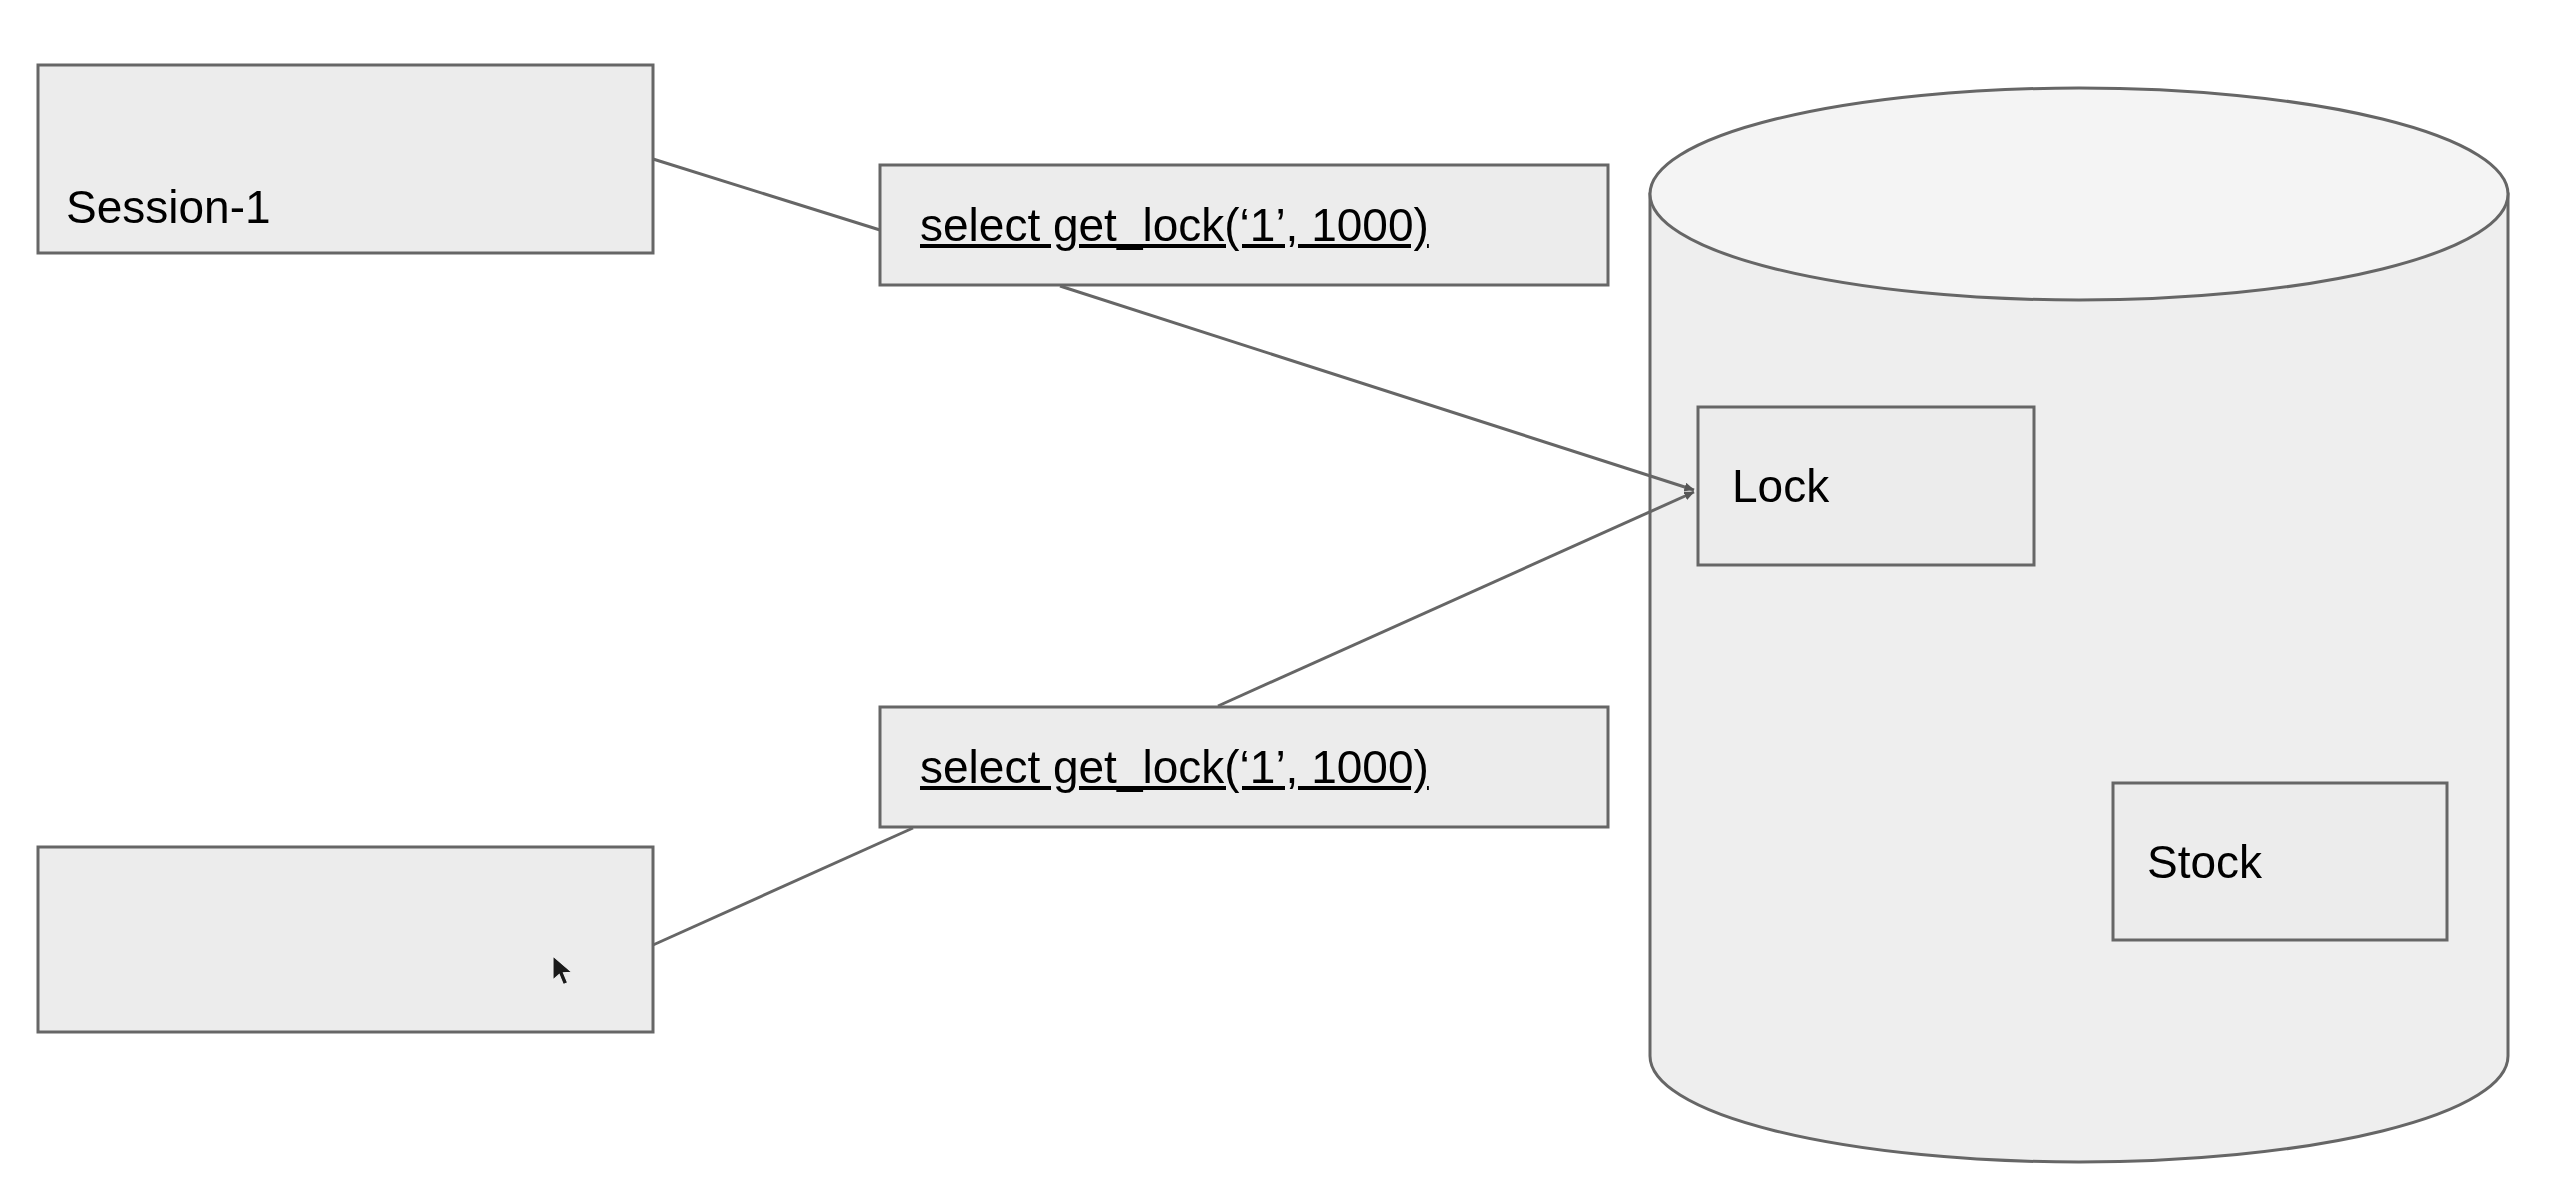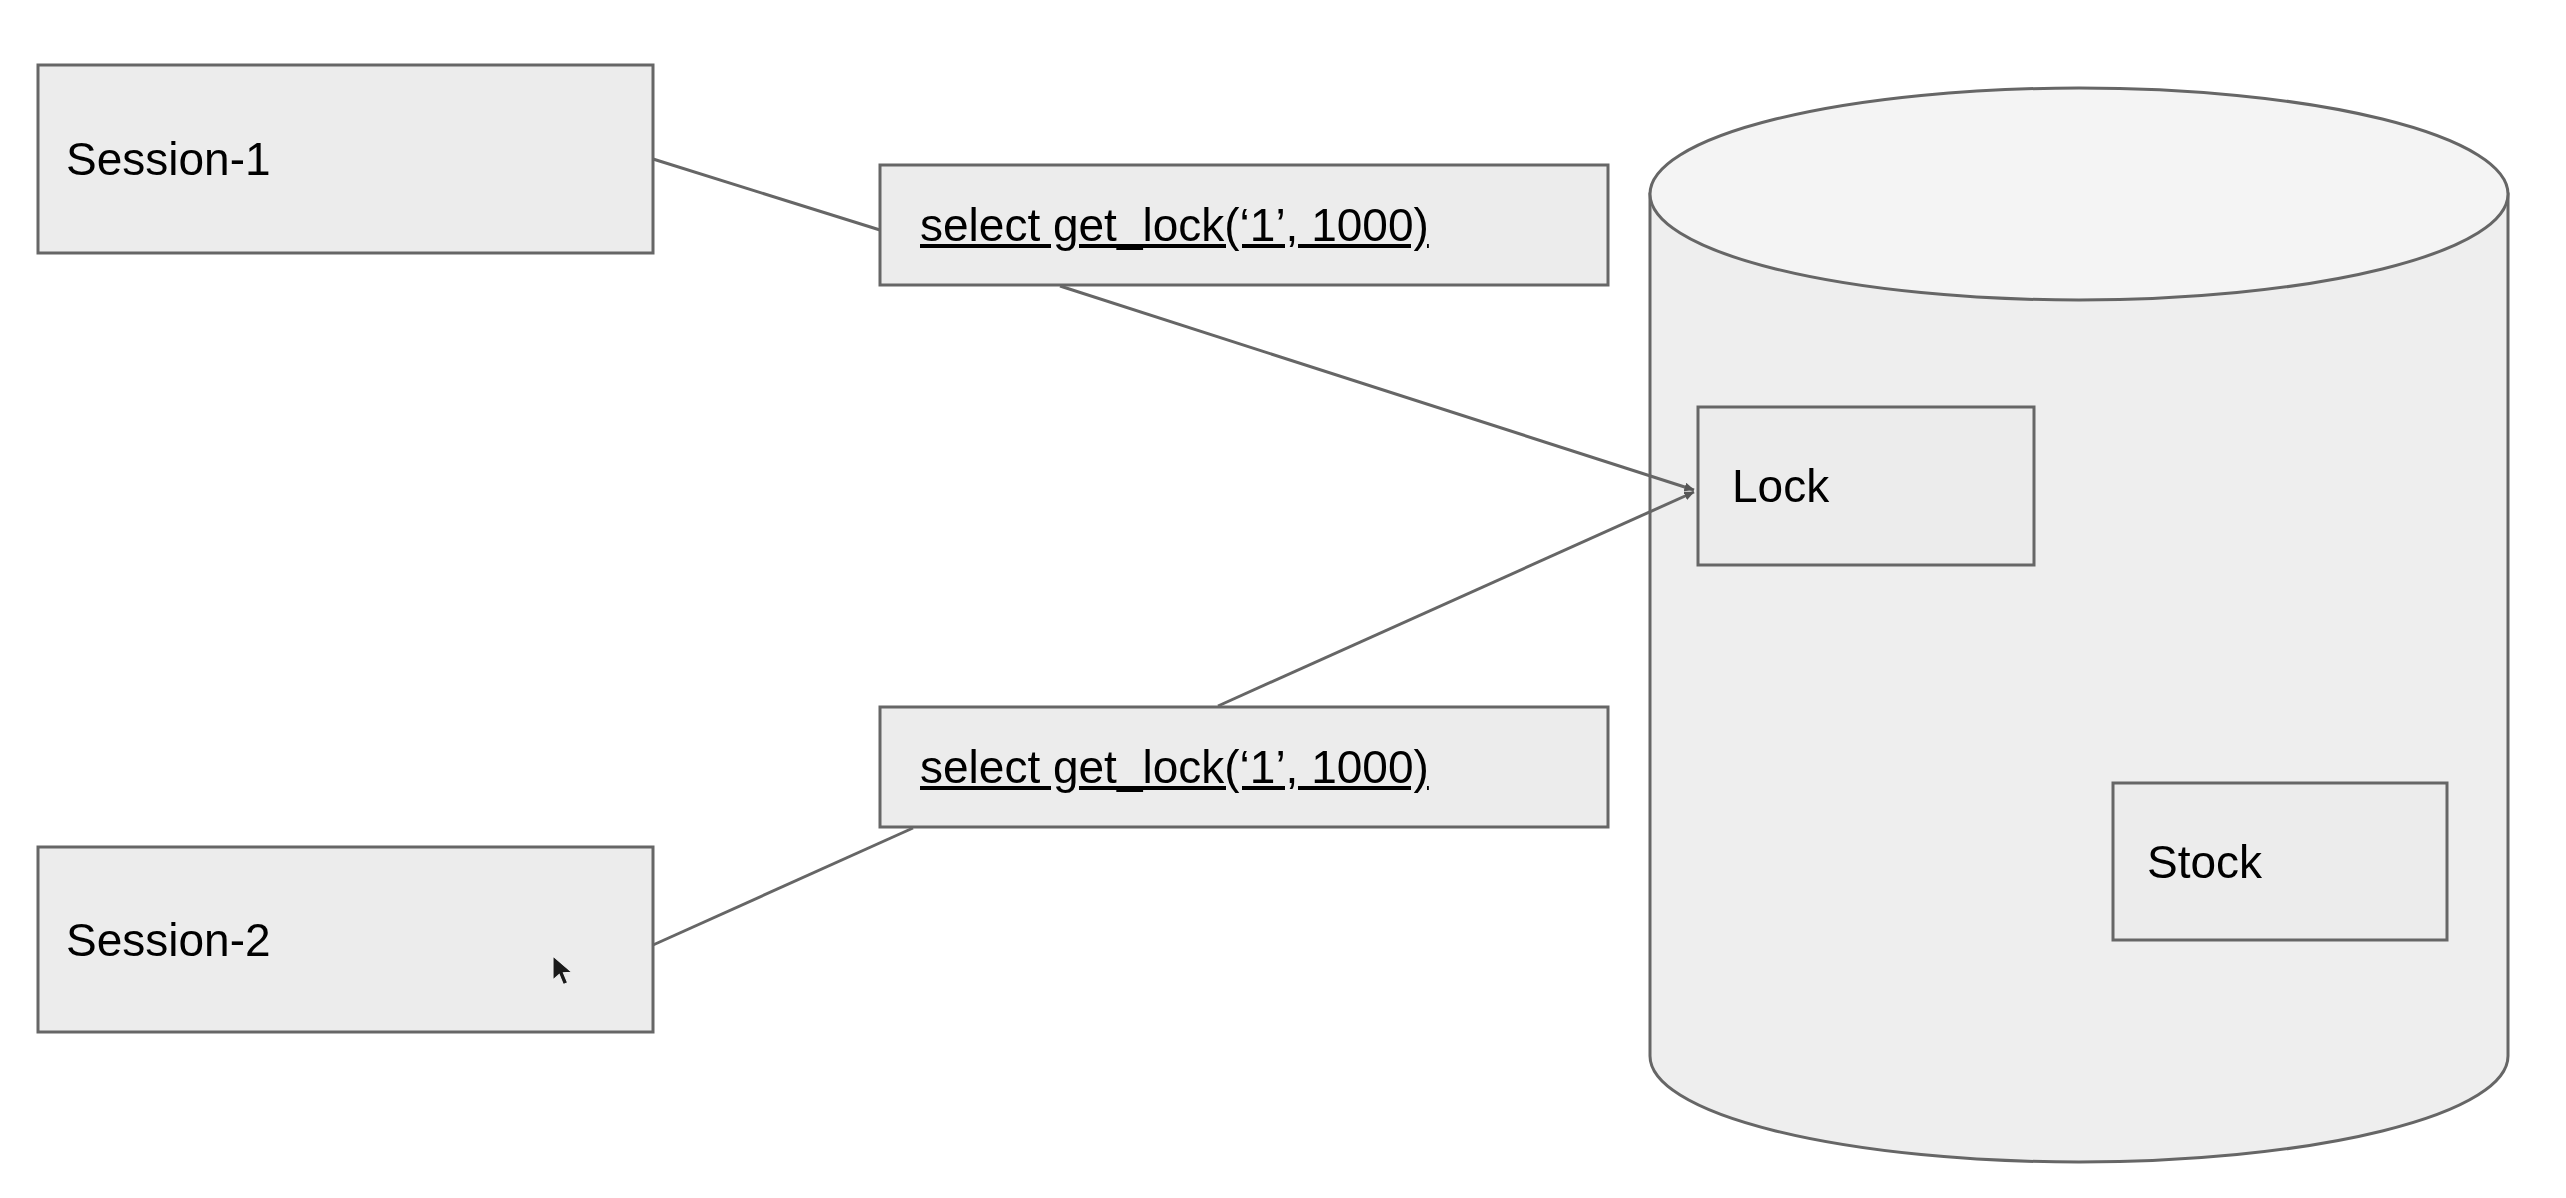--- a/index.html
+++ b/index.html
@@ -31,20 +31,21 @@
     align-items: center;
     justify-content: flex-start;
     box-sizing: border-box;
     pointer-events: none;
     color: #000000;
     white-space: nowrap;
   }
   .session-label {
     font-size: 46px;
     padding-left: 28px;
+    margin-top: 48px;
   }
   .sql-label {
     font-size: 46px;
     padding-left: 40px;
     text-decoration: underline;
   }
   .entity-label {
     font-size: 46px;
     padding-left: 34px;
   }
@@ -87,21 +88,20 @@
 
     <rect id="rect-statement-2" x="880" y="707" width="728" height="120" fill="#ececec" stroke="#666666" stroke-width="3"></rect>
 
     <rect id="rect-lock" x="1698" y="407" width="336" height="158" fill="#ececec" stroke="#666666" stroke-width="3"></rect>
 
     <rect id="rect-stock" x="2113" y="783" width="334" height="157" fill="#ececec" stroke="#666666" stroke-width="3"></rect>
   </svg>
 
   <div class="node-label session-label" style="left:38px; top:65px; width:615px; height:188px;">Session-1</div>
 
-  <div class="node-label session-label" style="left:38px; top:847px; width:615px; height:185px;">Session-2</div>
 
   <div class="node-label sql-label" style="left:880px; top:165px; width:728px; height:120px;">select get_lock(‘1’, 1000)</div>
 
   <div class="node-label sql-label" style="left:880px; top:707px; width:728px; height:120px;">select get_lock(‘1’, 1000)</div>
 
   <div class="node-label entity-label" style="left:1698px; top:407px; width:336px; height:158px;">Lock</div>
 
   <div class="node-label entity-label" style="left:2113px; top:783px; width:334px; height:157px;">Stock</div>
 
   <svg id="cursor" style="left:551px; top:955px;" viewBox="0 0 26 34" xmlns="http://www.w3.org/2000/svg">

